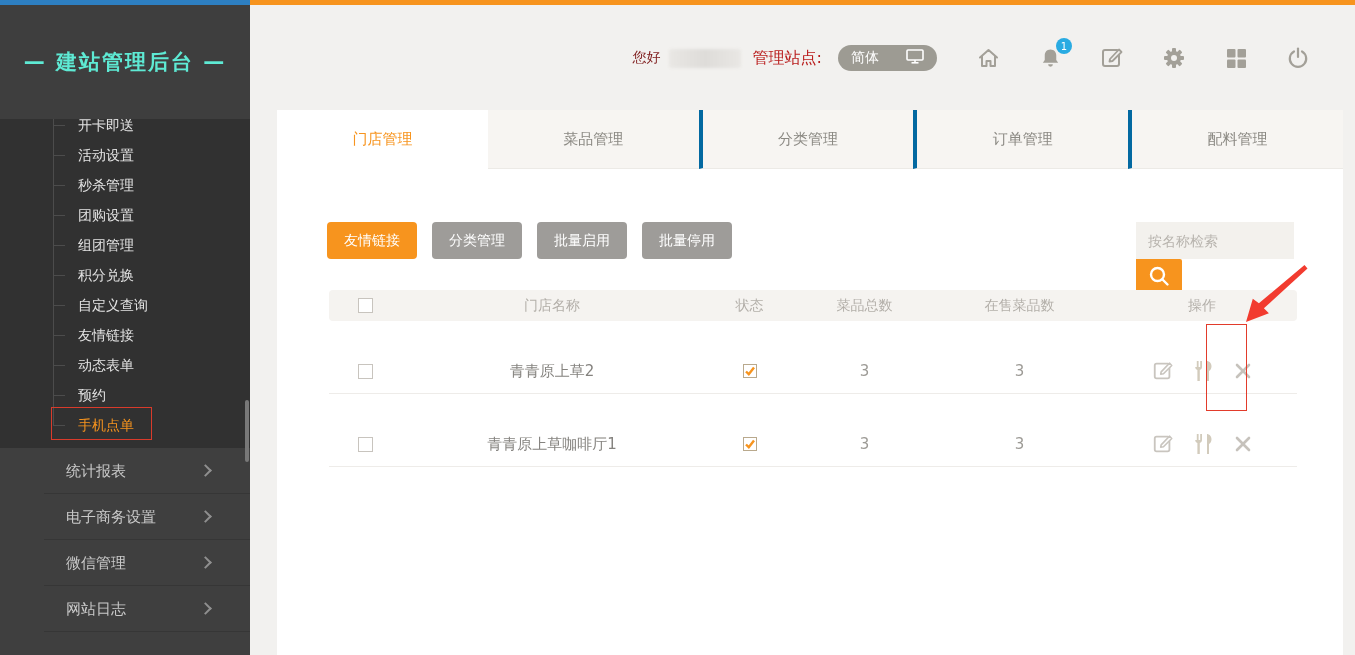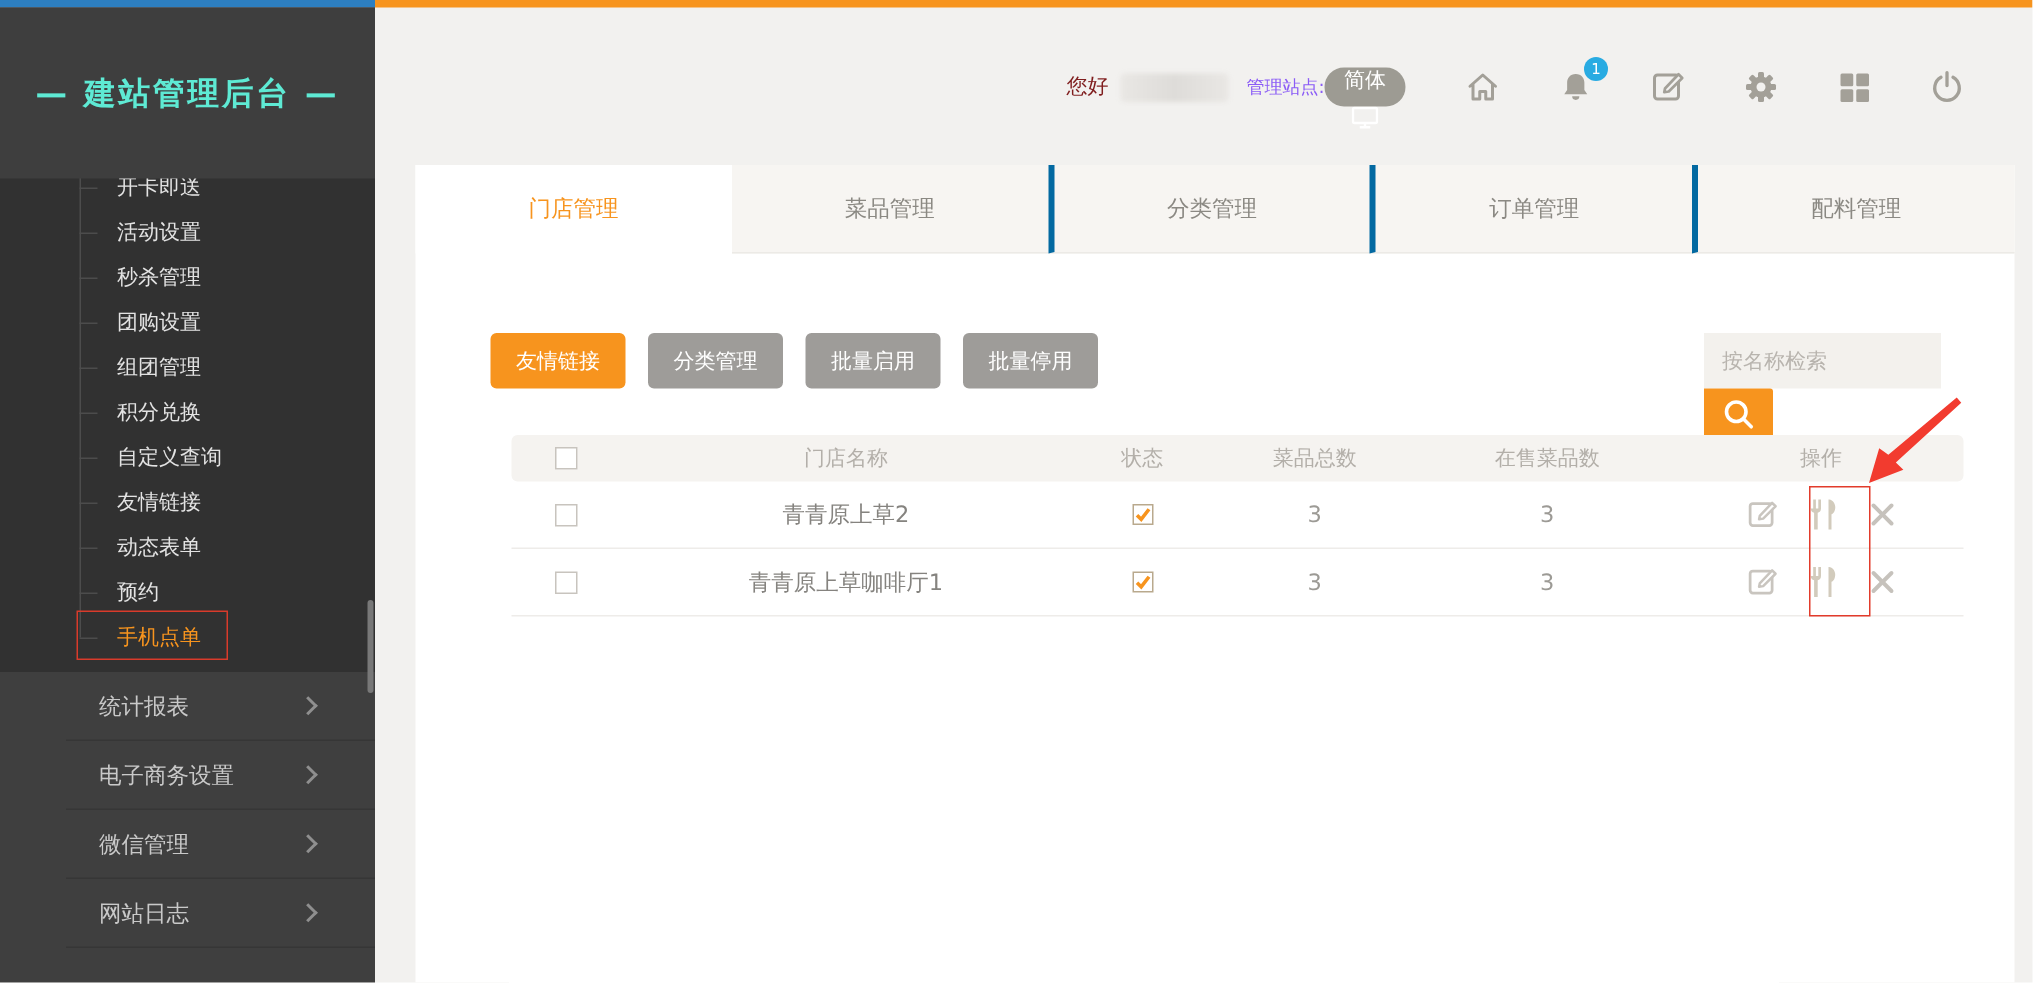--- a/index.html
+++ b/index.html
@@ -32,23 +32,23 @@
     border-top:2px solid #8f8f8f; border-right:2px solid #8f8f8f; transform:rotate(45deg); }
   .sb-scrollthumb { position:absolute; right:1px; top:395px; width:4px; height:62px;
     background:#787878; border-radius:2px; z-index:5; }
 
   
   .header { position:absolute; left:250px; top:36px; width:1105px; height:44px;
     display:flex; align-items:center; justify-content:flex-end; padding-right:44px; }
   .greeting { font-size:14px; color:#7f1d1d; }
   .redacted { width:72px; height:19px; margin:0 12px 0 8px; border-radius:3px;
     background:linear-gradient(90deg,#e9e7e4,#dedcd9,#e9e7e4); filter:blur(1.5px); }
-  .site-label { font-size:12px; color:#8b5cf6; }
+  .site-label { font-size:16px; color:#b91c1c; margin-right:16px; }
   .lang-pill { height:26px; padding:0 13px; border-radius:14px; background:#9d9b93;
-    display:flex; align-items:center; gap:8px; color:#fff; font-size:14px; cursor:pointer;flex-direction:column; }
+    display:flex; align-items:center; gap:27px; color:#fff; font-size:14px; cursor:pointer; }
   .hicons { display:flex; align-items:center; gap:36px; margin-left:38px; }
   .hicon { width:26px; height:26px; display:flex; align-items:center; justify-content:center;
     position:relative; cursor:pointer; }
   .badge { position:absolute; top:-7px; right:-9px; min-width:16px; height:16px; border-radius:8px;
     background:#29abe2; color:#fff; font-size:10px; display:flex; align-items:center;
     justify-content:center; padding:0 3px; }
 
   
   .card { position:absolute; left:277px; top:110px; width:1066px; height:545px; background:#ffffff; }
   .tabs { display:flex; height:59px; }
@@ -66,24 +66,24 @@
   .btn.orange { background:#f7941e; }
   .btn.gray { background:#9e9c99; }
   .searchbox { position:absolute; right:49px; top:112px; display:flex;flex-direction:column; }
   .search-input { width:158px; height:37px; border:none; background:#f3f1ed; padding:0 12px;
     font-size:14px; color:#777; outline:none; font-family:inherit; }
   .search-input::placeholder { color:#b8b4ae; }
   .search-btn { width:46px; height:37px; border:none; background:#f7941e; cursor:pointer;
     display:flex; align-items:center; justify-content:center; border-radius:0 2px 2px 0; }
 
   
-  .table { position:absolute; left:64px; top:180px; width:968px; }
+  .table { position:absolute; left:52px; top:180px; width:968px; }
   .thead { display:flex; align-items:center; height:31px; background:#f5f3f0; border-radius:4px;
     color:#b3afa9; font-size:14px; }
-  .trow { display:flex; height:45px; border-bottom:1px solid #eeece9; }
+  .trow { display:flex; height:45px; border-bottom:1px solid #eeece9;margin-top:28px; }
   .c0{width:73px;} .c1{width:300px;} .c2{width:95px;} .c3{width:135px;} .c4{width:175px;} .c5{width:190px;}
   .cell { display:flex; align-items:center; justify-content:center; }
   .name { color:#85837f; font-size:15px; }
   .num { color:#9c9a95; font-size:15px; }
   .ckbox { width:15px; height:15px; border:1px solid #c8c4be; background:#fff; cursor:pointer; }
   .ckbox.checked { width:14px; height:14px; border:1px solid #b9a98d; display:flex;
     align-items:center; justify-content:center; }
   .actions { gap:17px; }
   .act { cursor:pointer; display:flex; align-items:center; }
 

